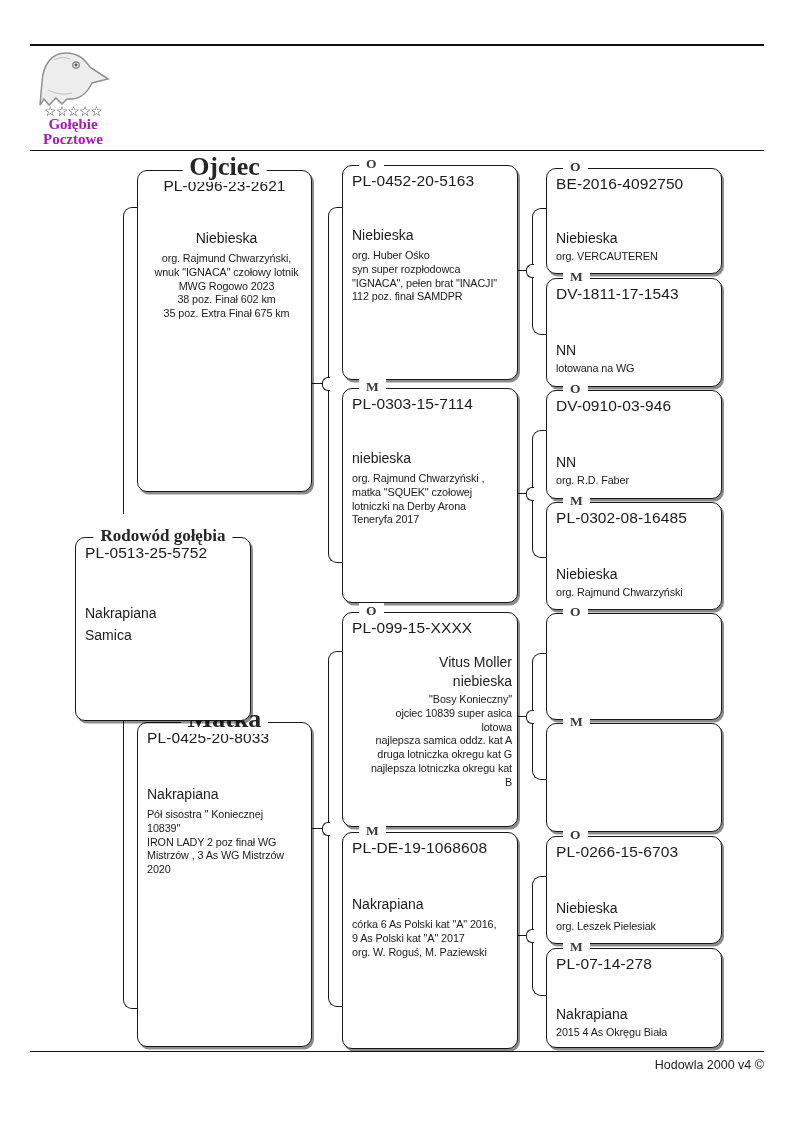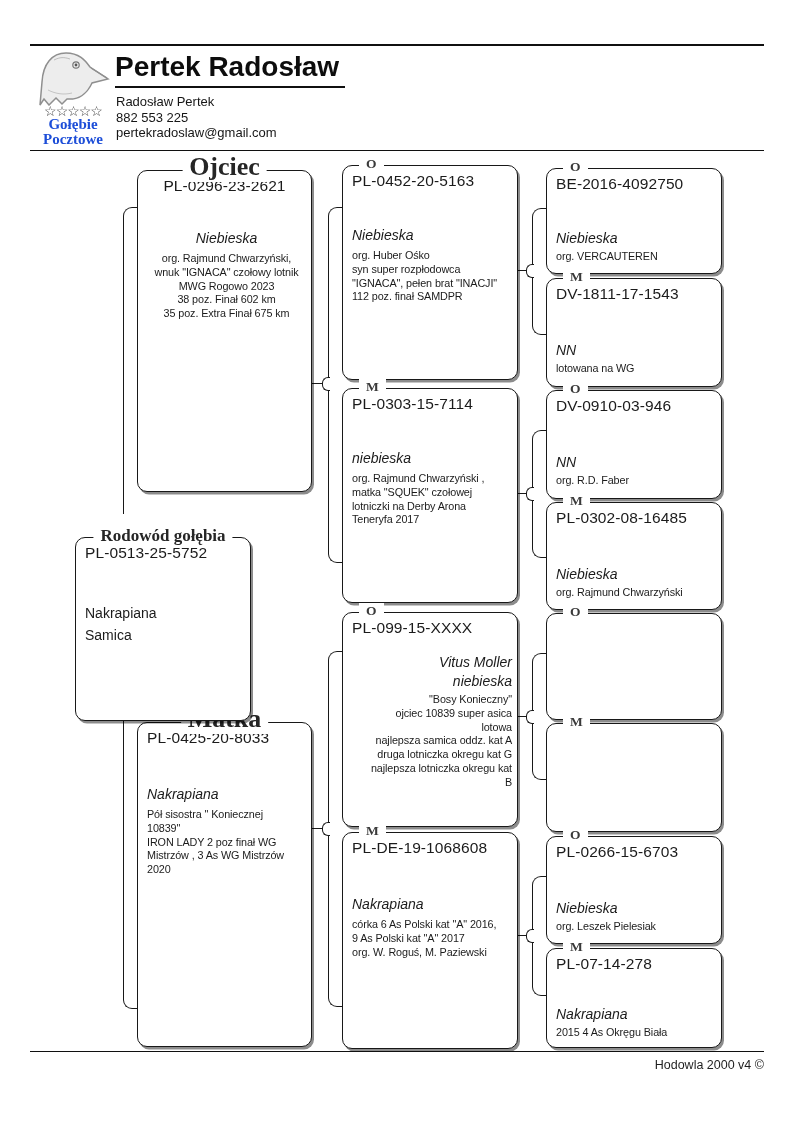--- a/index.html
+++ b/index.html
@@ -9,36 +9,36 @@
   }
   .rule { position:absolute; left:30px; width:734px; height:0; border-top:2px solid #101010; }
   #rule-top    { top:44px; border-top-width:2.5px; }
   #rule-header { top:150px; border-top-width:1.5px; }
   #rule-bottom { top:1051px; border-top-width:1.5px; }
 
   
   .logo { position:absolute; left:30px; top:50px; width:86px; text-align:center; }
   .logo svg { display:block; margin:0 auto; }
   .logo .stars { font-size:14px; letter-spacing:-1px; line-height:11px; color:#3d3d3d; }
-  .logo .logotext { font-family:"Liberation Serif", serif; font-weight:bold; font-size:15px; line-height:14.5px; color:#1d4ed8; }
+  .logo .logotext { font-family:"Liberation Serif", serif; font-weight:bold; font-size:15px; line-height:14.5px; color:#a21caf; }
   .title { position:absolute; left:115px; top:51px; font-size:28px; font-weight:bold; color:#0d0d0d;
            border-bottom:2.5px solid #101010; padding:0 6px 3px 0; white-space:nowrap; }
   .contact { position:absolute; left:116px; top:94px; font-size:13px; line-height:15.5px; color:#161616; }
 
   
   .pbox { position:absolute; background:#fff; border:1.6px solid #181818; border-radius:10px;
           box-shadow:2px 2.5px 0 rgba(0,0,0,0.45); }
   .plabel { position:absolute; background:#fff; font-family:"Liberation Serif", serif; font-weight:bold;
             color:#262626; padding:0 7px; white-space:nowrap; }
   .plabel.big   { font-size:26px; line-height:30px; top:-19px; left:50%; transform:translateX(-50%); }
   .plabel.med   { font-size:17px; line-height:20px; top:-12px; left:50%; transform:translateX(-50%); }
   .plabel.small { font-size:13.5px; line-height:16px; top:-10px; left:16px; color:#3a3a3a; }
   .ring { margin:6px 9px 0 9px; font-size:15.5px; letter-spacing:0.1px; }
   .pbody { position:absolute; left:9px; right:5px; }
-  .colorline { font-size:14px; line-height:19px;font-style:italic; }
+  .colorline { font-size:14px; line-height:19px; }
   .sexline   { font-size:14px; line-height:22px; }
   .details { margin-top:4px; font-size:10.8px; line-height:13.8px; letter-spacing:-0.1px; white-space:pre-line; }
   .orgline { margin-top:1px; font-size:10.8px; line-height:14px; letter-spacing:-0.1px; }
 
   
   .conn { position:absolute; border:0 solid #181818; }
   .hookdown { border-left-width:1.6px; border-top-width:1.6px; border-top-left-radius:9px; }
   .hookup   { border-left-width:1.6px; border-bottom-width:1.6px; border-bottom-left-radius:9px; }
   .bracket  { border-left-width:1.6px; border-top-width:1.6px; border-bottom-width:1.6px;
               border-top-left-radius:9px; border-bottom-left-radius:9px; }
@@ -62,26 +62,20 @@
       <circle cx="42" cy="15" r="3.2" fill="none" stroke="#787878" stroke-width="1.2"></circle>
       <circle cx="42" cy="15" r="1.4" fill="#565656"></circle>
       <path d="M20,10 C26,7 30,7 36,9" stroke="#bcbcbc" stroke-width="1" fill="none"></path>
       <path d="M14,40 C22,44 30,45 38,43" stroke="#c4c4c4" stroke-width="1" fill="none"></path>
     </svg>
     <div class="stars">☆☆☆☆☆</div>
     <div class="logotext">Gołębie</div>
     <div class="logotext">Pocztowe</div>
   </div>
 
-  <div class="title">Pertek Radosław</div>
-  <div class="contact">
-    <div>Radosław Pertek</div>
-    <div>882 553 225</div>
-    <div>pertekradoslaw@gmail.com</div>
-  </div>
 
   <div class="rule" id="rule-header"></div>
 
   <div class="conn hookdown" style="left:123px; top:207px; width:14px; height:306px;"></div>
   <div class="conn hookup" style="left:123px; top:695px; width:14px; height:313px;"></div>
 
   <div class="conn bracket" style="left:328px; top:207px; width:14px; height:354px;"></div>
   <div class="conn bracket" style="left:328px; top:651px; width:14px; height:354px;"></div>
   <div class="conn stub" style="left:310px; top:383px; width:19px;"></div>
   <div class="conn stub" style="left:310px; top:828px; width:19px;"></div>

